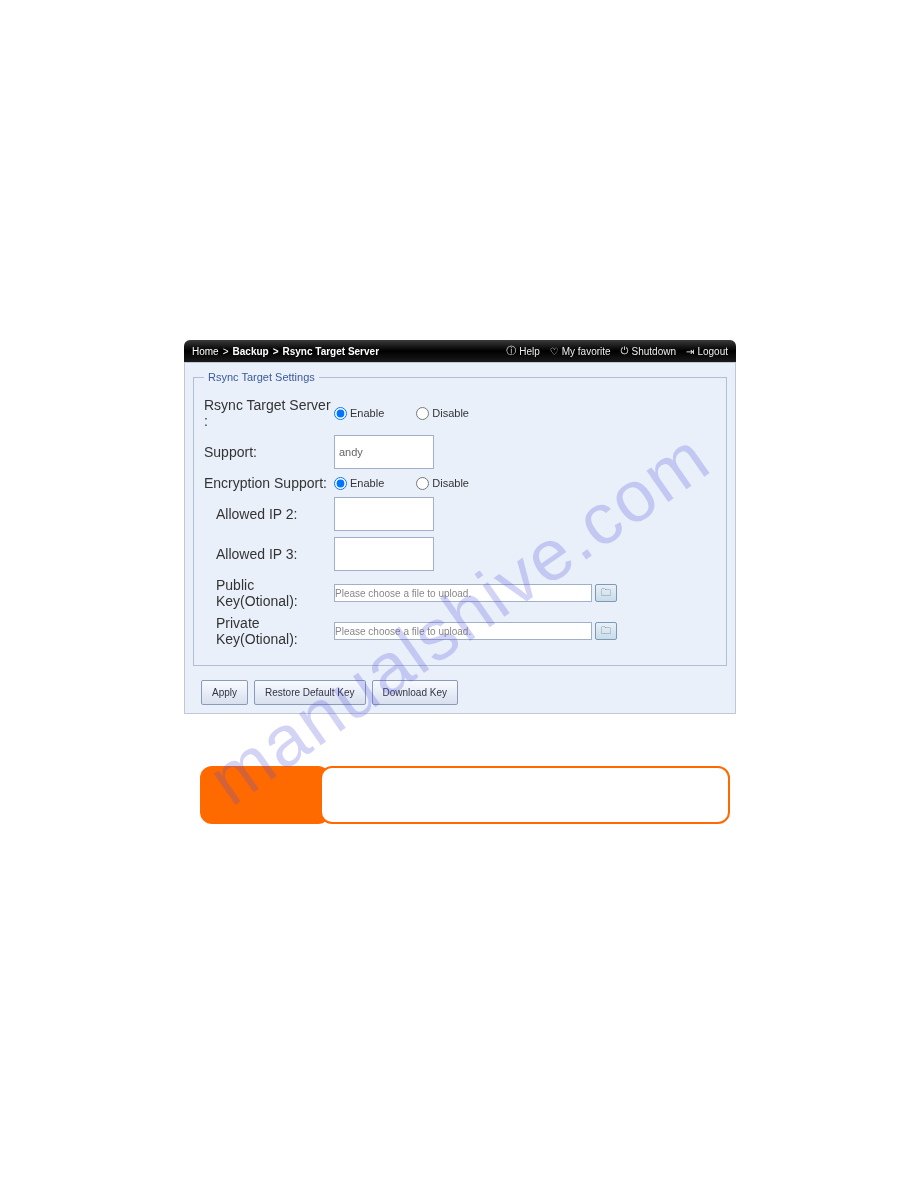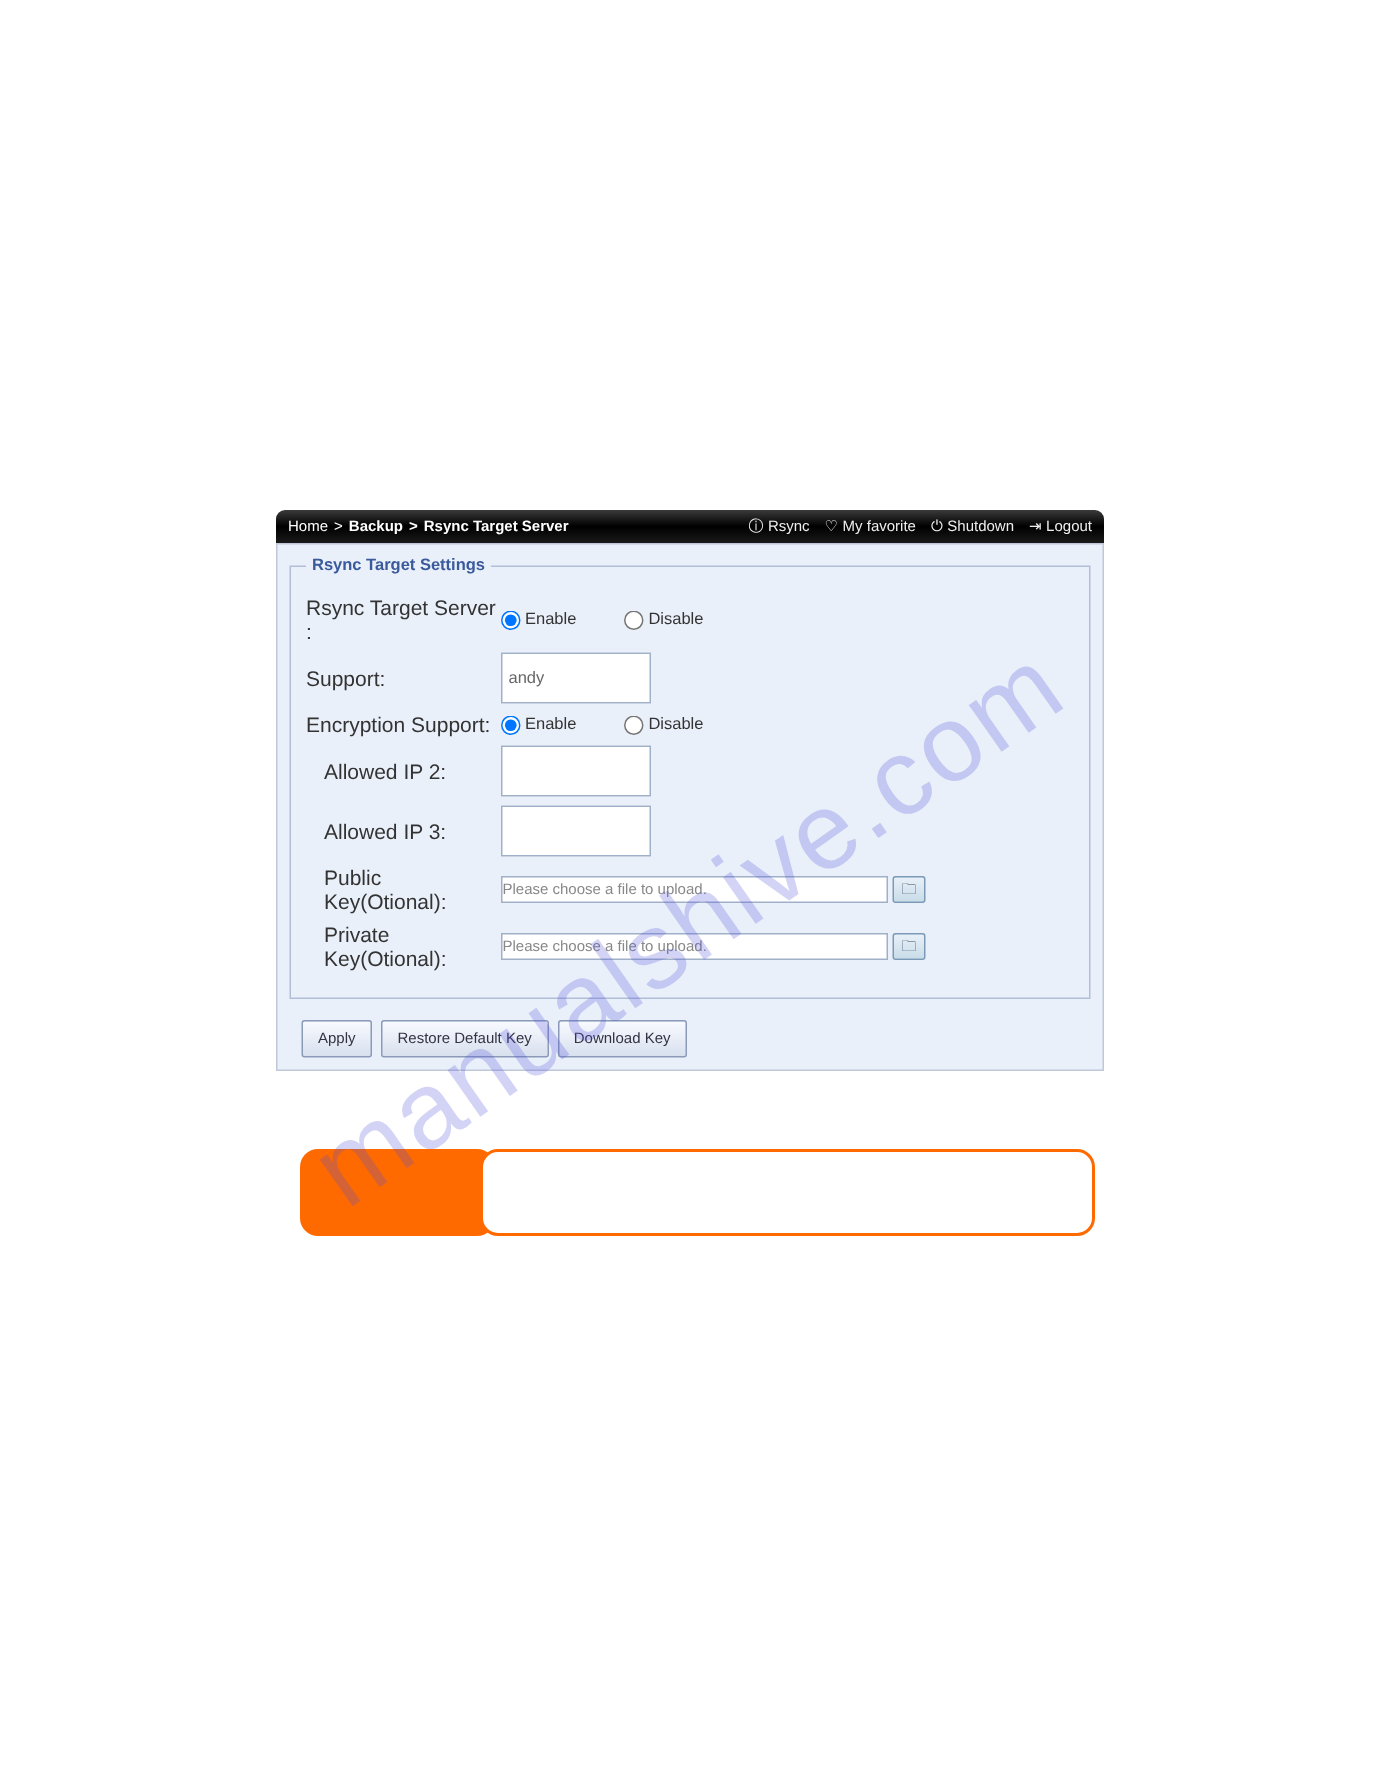--- a/index.html
+++ b/index.html
@@ -31,21 +31,21 @@
     padding: 8px;
   }
   
   fieldset {
     border: 1px solid #b0bed8;
     padding: 8px 10px 12px 10px;
     background: #eaf0fa;
   }
   legend {
     color: #3a5a9c;
-    font-weight: bold;
+    font-weight: normal;
     font-size: 11px;
     padding: 0 4px;
   }
   
   .row { display: flex; align-items: center; margin: 6px 0; }
   .row .label { width: 130px; color: #333; font-size: 14px; }
   .row .label.indent { padding-left: 12px; }
   
   .radio-group { display: flex; align-items: flex-end; gap: 6px; }
   .radio-group label { display: flex; align-items: center; gap: 3px; font-size: 11px; color: #333; }
@@ -137,21 +137,21 @@
     <div class="breadcrumb">
       <span class="home">Home</span>
       <span>&gt;</span>
       <b>Backup</b>
       <b>&gt;</b>
       <b>Rsync Target Server</b>
     </div>
     <div class="topbar-right">
       <div class="topbar-item">
         <span class="ico">ⓘ</span>
-        <span>Rsync</span>
+        <span>Help</span>
       </div>
       <div class="topbar-item">
         <span class="ico">♡</span>
         <span>My favorite</span>
       </div>
       <div class="topbar-item">
         <span class="ico">⏻</span>
         <span>Shutdown</span>
       </div>
       <div class="topbar-item">

